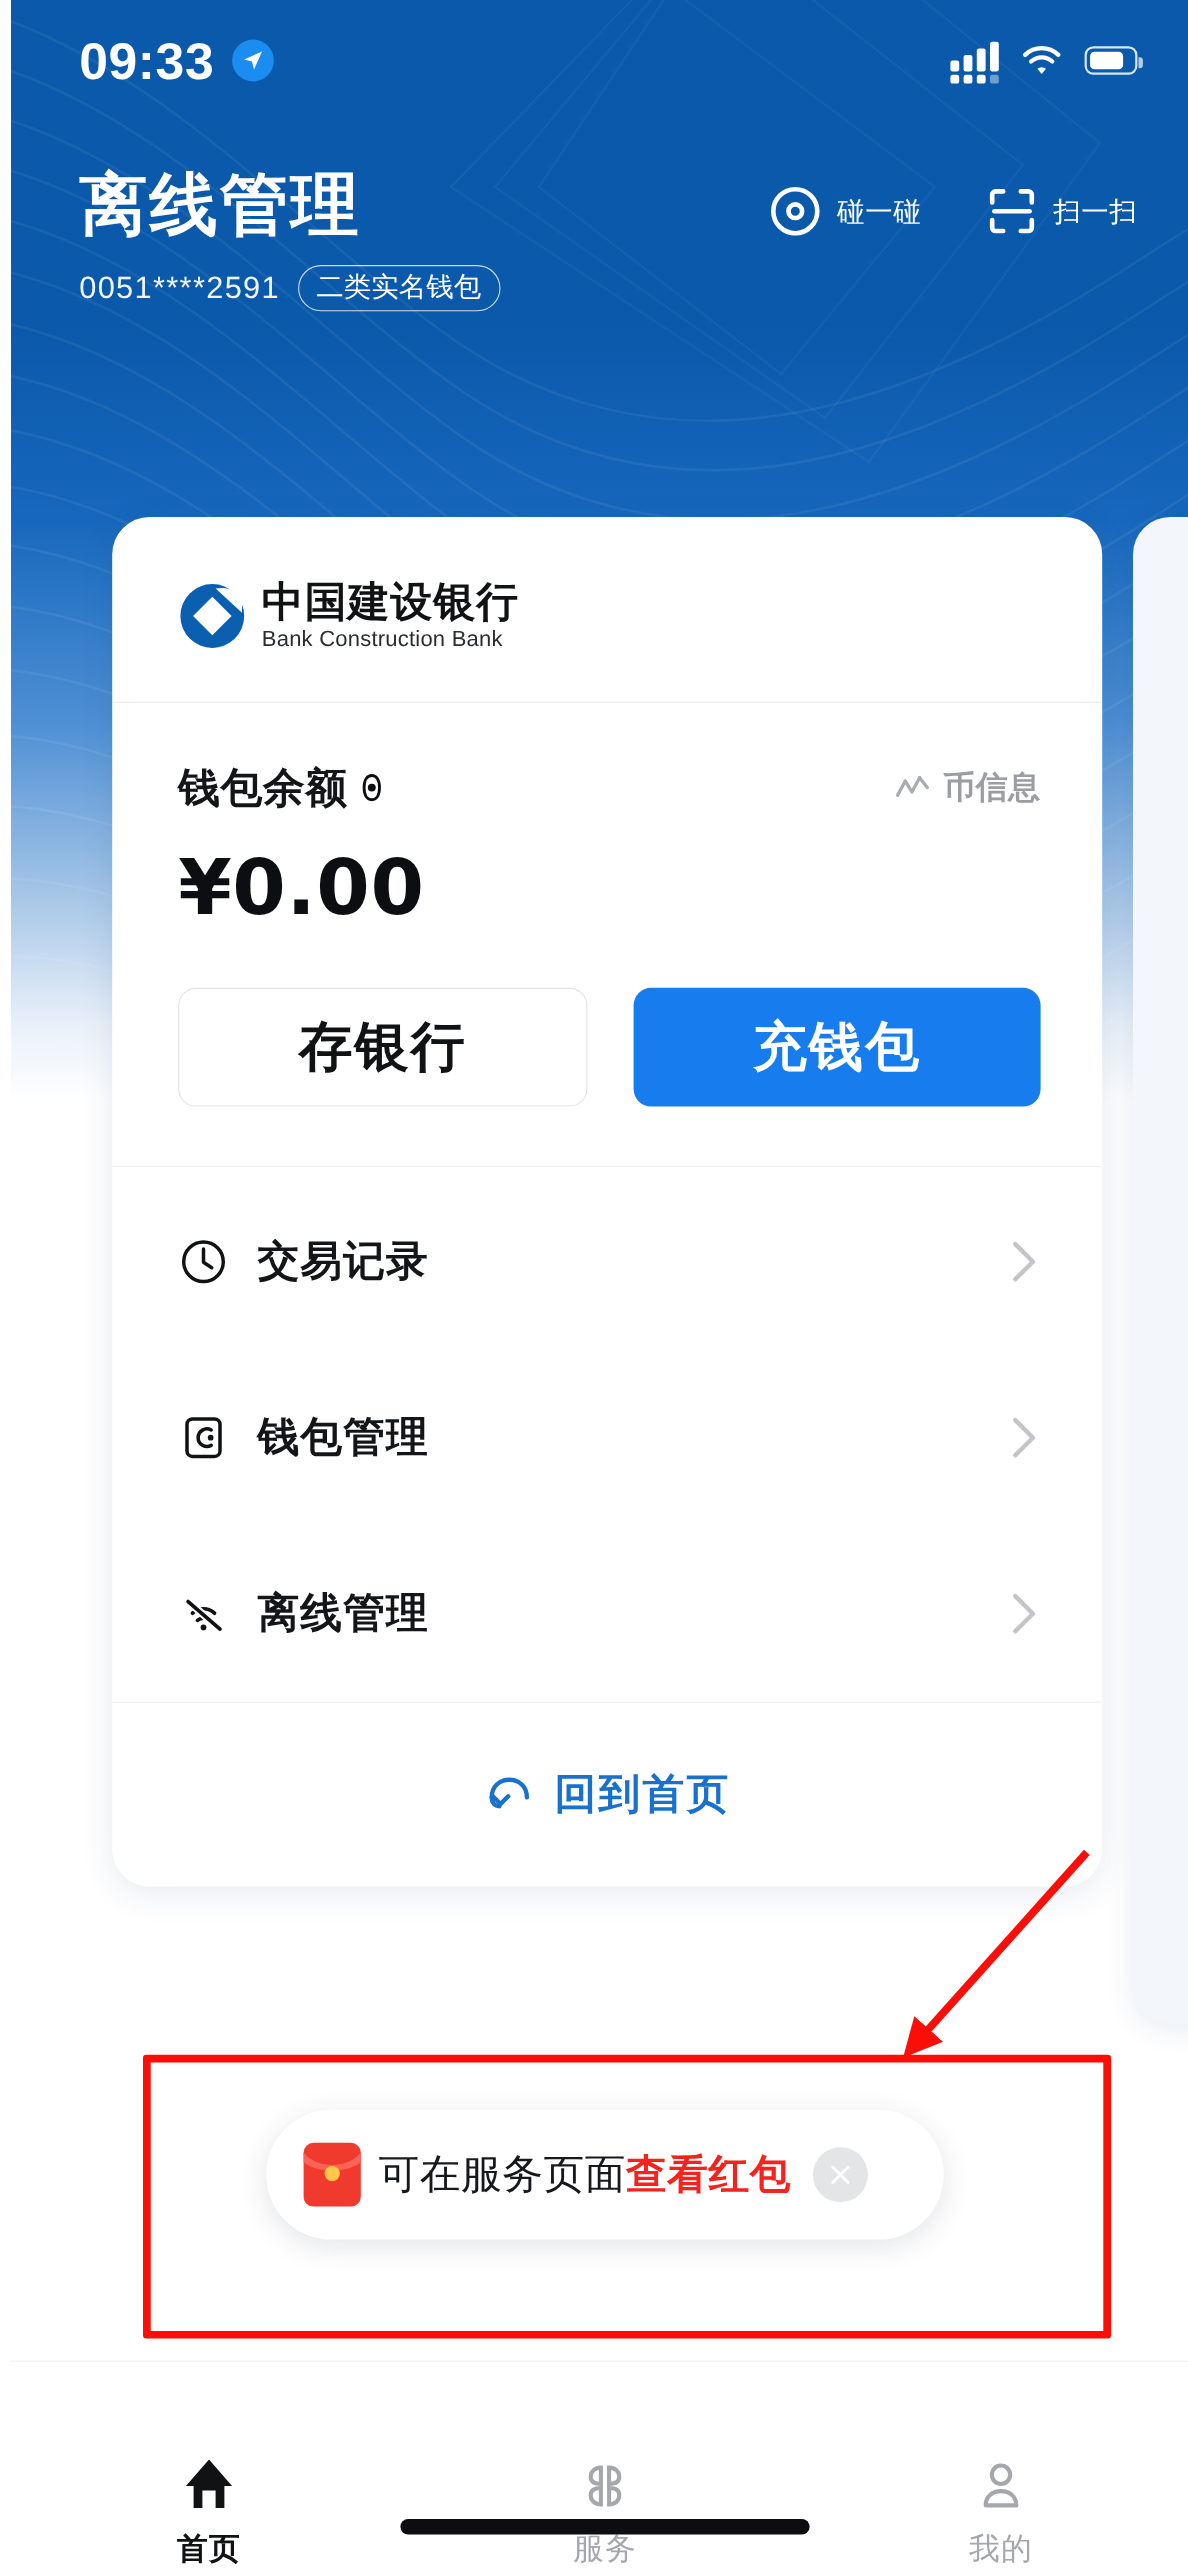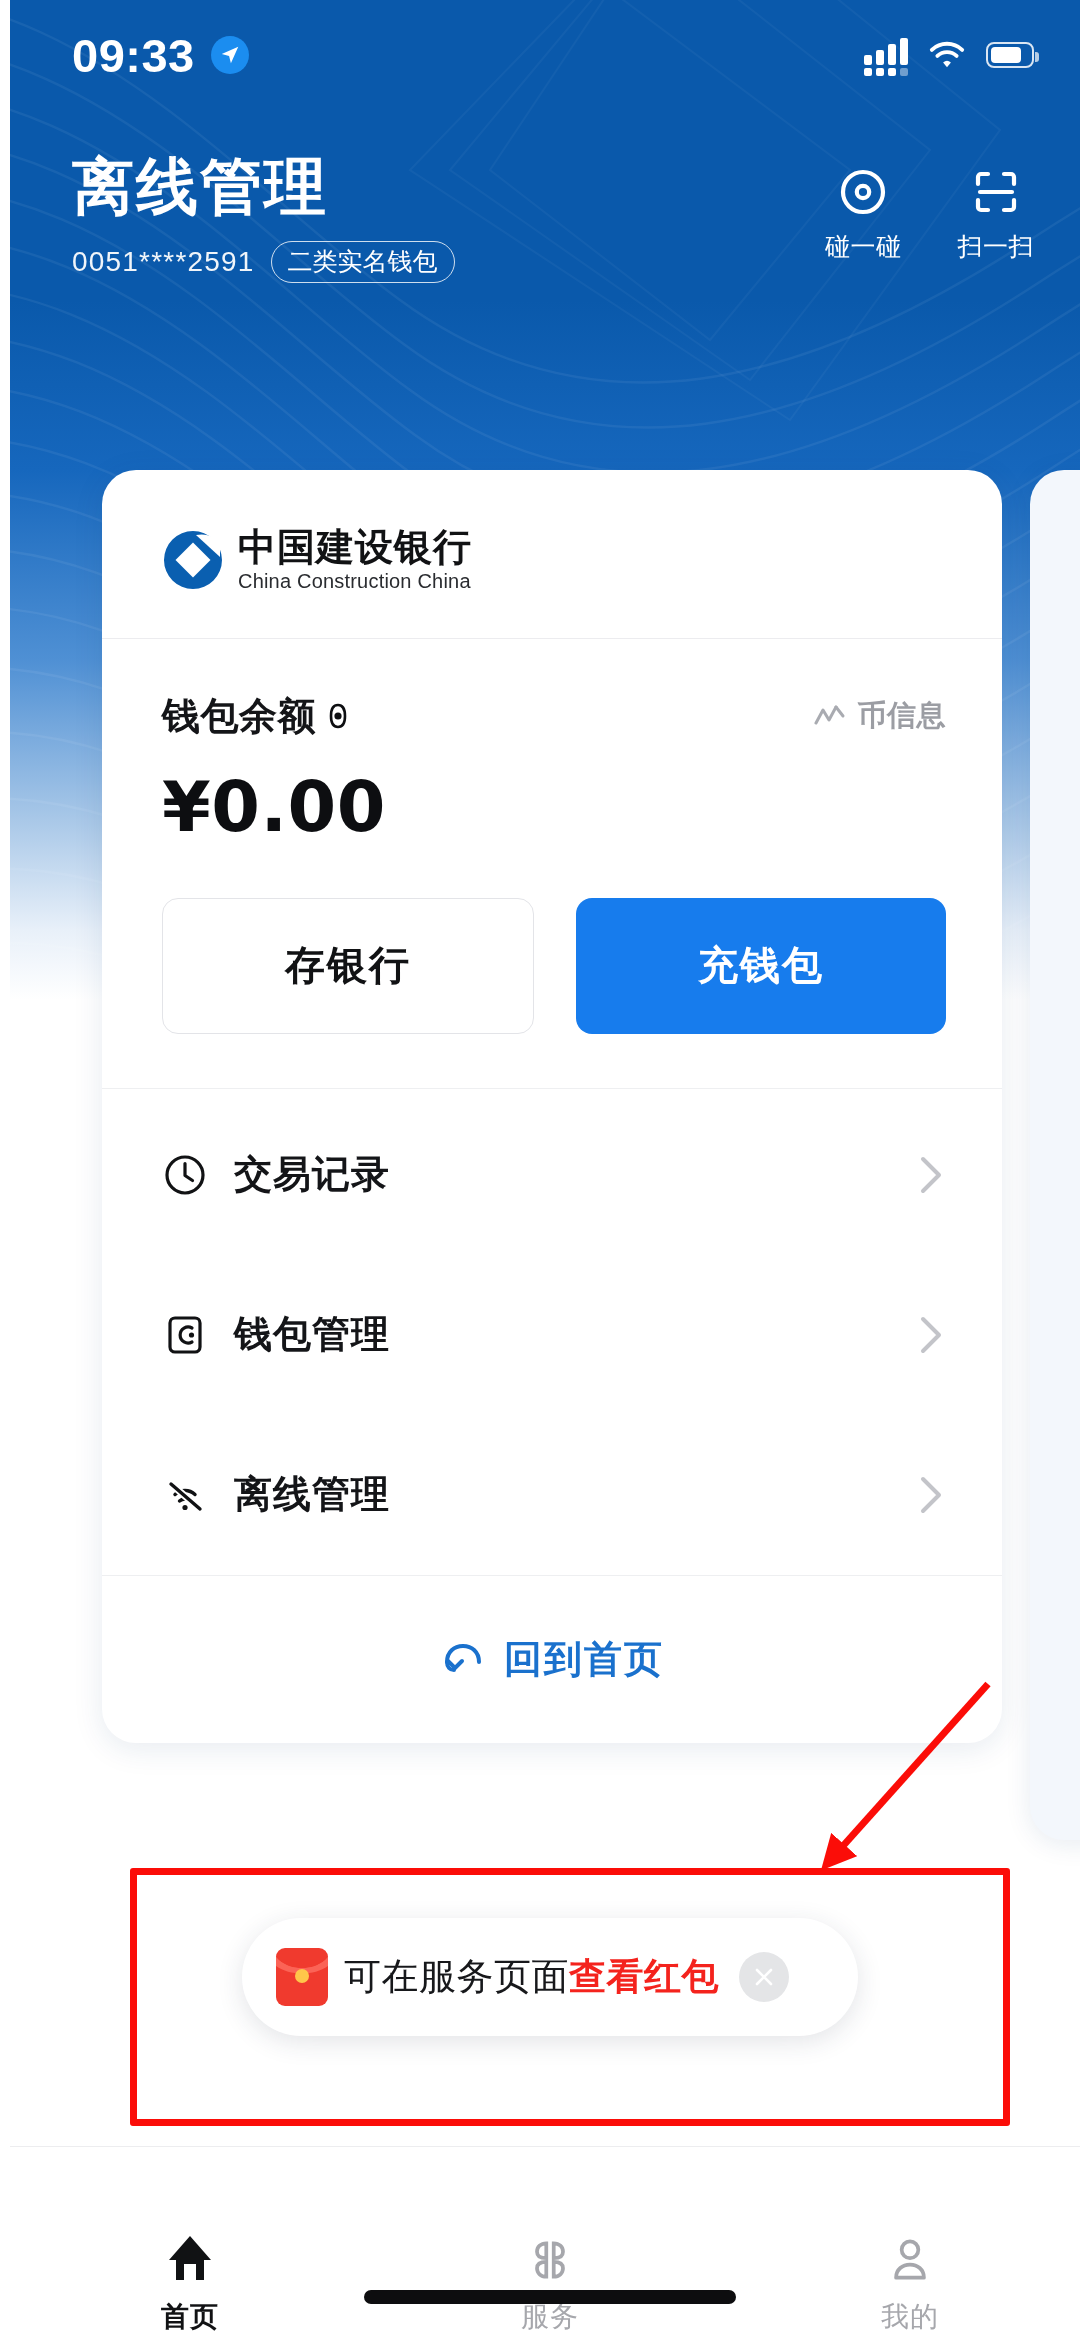--- a/index.html
+++ b/index.html
@@ -100,21 +100,21 @@
   .acct-num {
     color: rgba(255,255,255,.94); font-size: 28px;
     letter-spacing: 1.2px; font-weight: 400;
   }
   .acct-tag {
     color: #ffffff; font-size: 25px; font-weight: 400;
     border: 1.6px solid rgba(255,255,255,.8);
     border-radius: 28px; padding: 7px 16px 8px; line-height: 1;
   }
   .acct-actions { display: flex; gap: 56px; padding-top: 16px; }
-  .act { display: flex; flex-direction: column; align-items: center; gap: 12px; }
+  .act { display: flex; flex-direction: row; align-items: center; gap: 12px; }
   .act-ico { width: 52px; height: 52px; }
   .act-ico svg { width: 52px; height: 52px; display: block; }
   .act-lbl { color: #fff; font-size: 25px; font-weight: 500; letter-spacing: .5px; }
 
   
   .card-peek {
     position: absolute; left: 1020px; top: 470px;
     width: 200px; height: 1370px;
     background: #f3f7fc; border-radius: 34px;
     box-shadow: 0 4px 26px rgba(24,60,110,.10);
@@ -153,23 +153,23 @@
   .coin-ico svg { width: 32px; height: 26px; display: block; }
   .coin-lbl { font-size: 29px; color: #9b9da3; font-weight: 700; letter-spacing: .5px; }
   .bal-amount {
     margin-top: 30px; font-size: 70px; font-weight: 700;
     color: #0d0e11; letter-spacing: 0.5px; line-height: 1;
     font-family: "DejaVu Sans", sans-serif;
   }
 
   .btn-row { padding: 56px 56px 54px 60px; display: flex; gap: 42px; }
   .btn {
-    flex: 1; height: 136px; border-radius: 16px;
+    flex: 1; height: 108px; border-radius: 16px;
     display: flex; align-items: center; justify-content: center;
-    font-size: 40px; font-weight: 700; letter-spacing: 2px;
+    font-size: 49px; font-weight: 700; letter-spacing: 2px;
   }
   .btn-outline { background: #fff; border: 1.6px solid #e3e4e8; color: #111214; }
   .btn-primary { background: #177ced; color: #ffffff; border: none; }
 
   .menu { border-top: 1px solid #eeeff1; padding: 6px 0 0; }
   .menu-item {
     height: 160px; display: flex; align-items: center;
     padding: 0 58px 0 60px; gap: 26px;
   }
   .mi-ico { width: 46px; height: 46px; flex: none; }
@@ -363,21 +363,21 @@
         <div class="ccb-mark">
           <svg viewBox="0 0 62 62">
             <path d="M31 2a29 29 0 1 0 0 58 29 29 0 0 0 0-58z" fill="#0a5fb0"></path>
             <path d="M31 13.5L48.5 31 31 48.5 13.5 31z" fill="#ffffff"></path>
             <path d="M34 6 L58 28 L58 14 C54 8 45 4 34 6 Z" fill="#ffffff"></path>
             <path d="M33 8.5 L54 27.5 L54 32 L30 11 Z" fill="#0a5fb0"></path>
           </svg>
         </div>
         <div class="brand-text">
           <div class="brand-cn">中国建设银行</div>
-          <div class="brand-en">China Construction China</div>
+          <div class="brand-en">Bank Construction Bank</div>
         </div>
       </div>
     </div>
 
     <div class="hr"></div>
 
     <div class="bal-block">
       <div class="bal-top">
         <div class="bal-label-wrap">
           <div class="bal-label">钱包余额</div>

